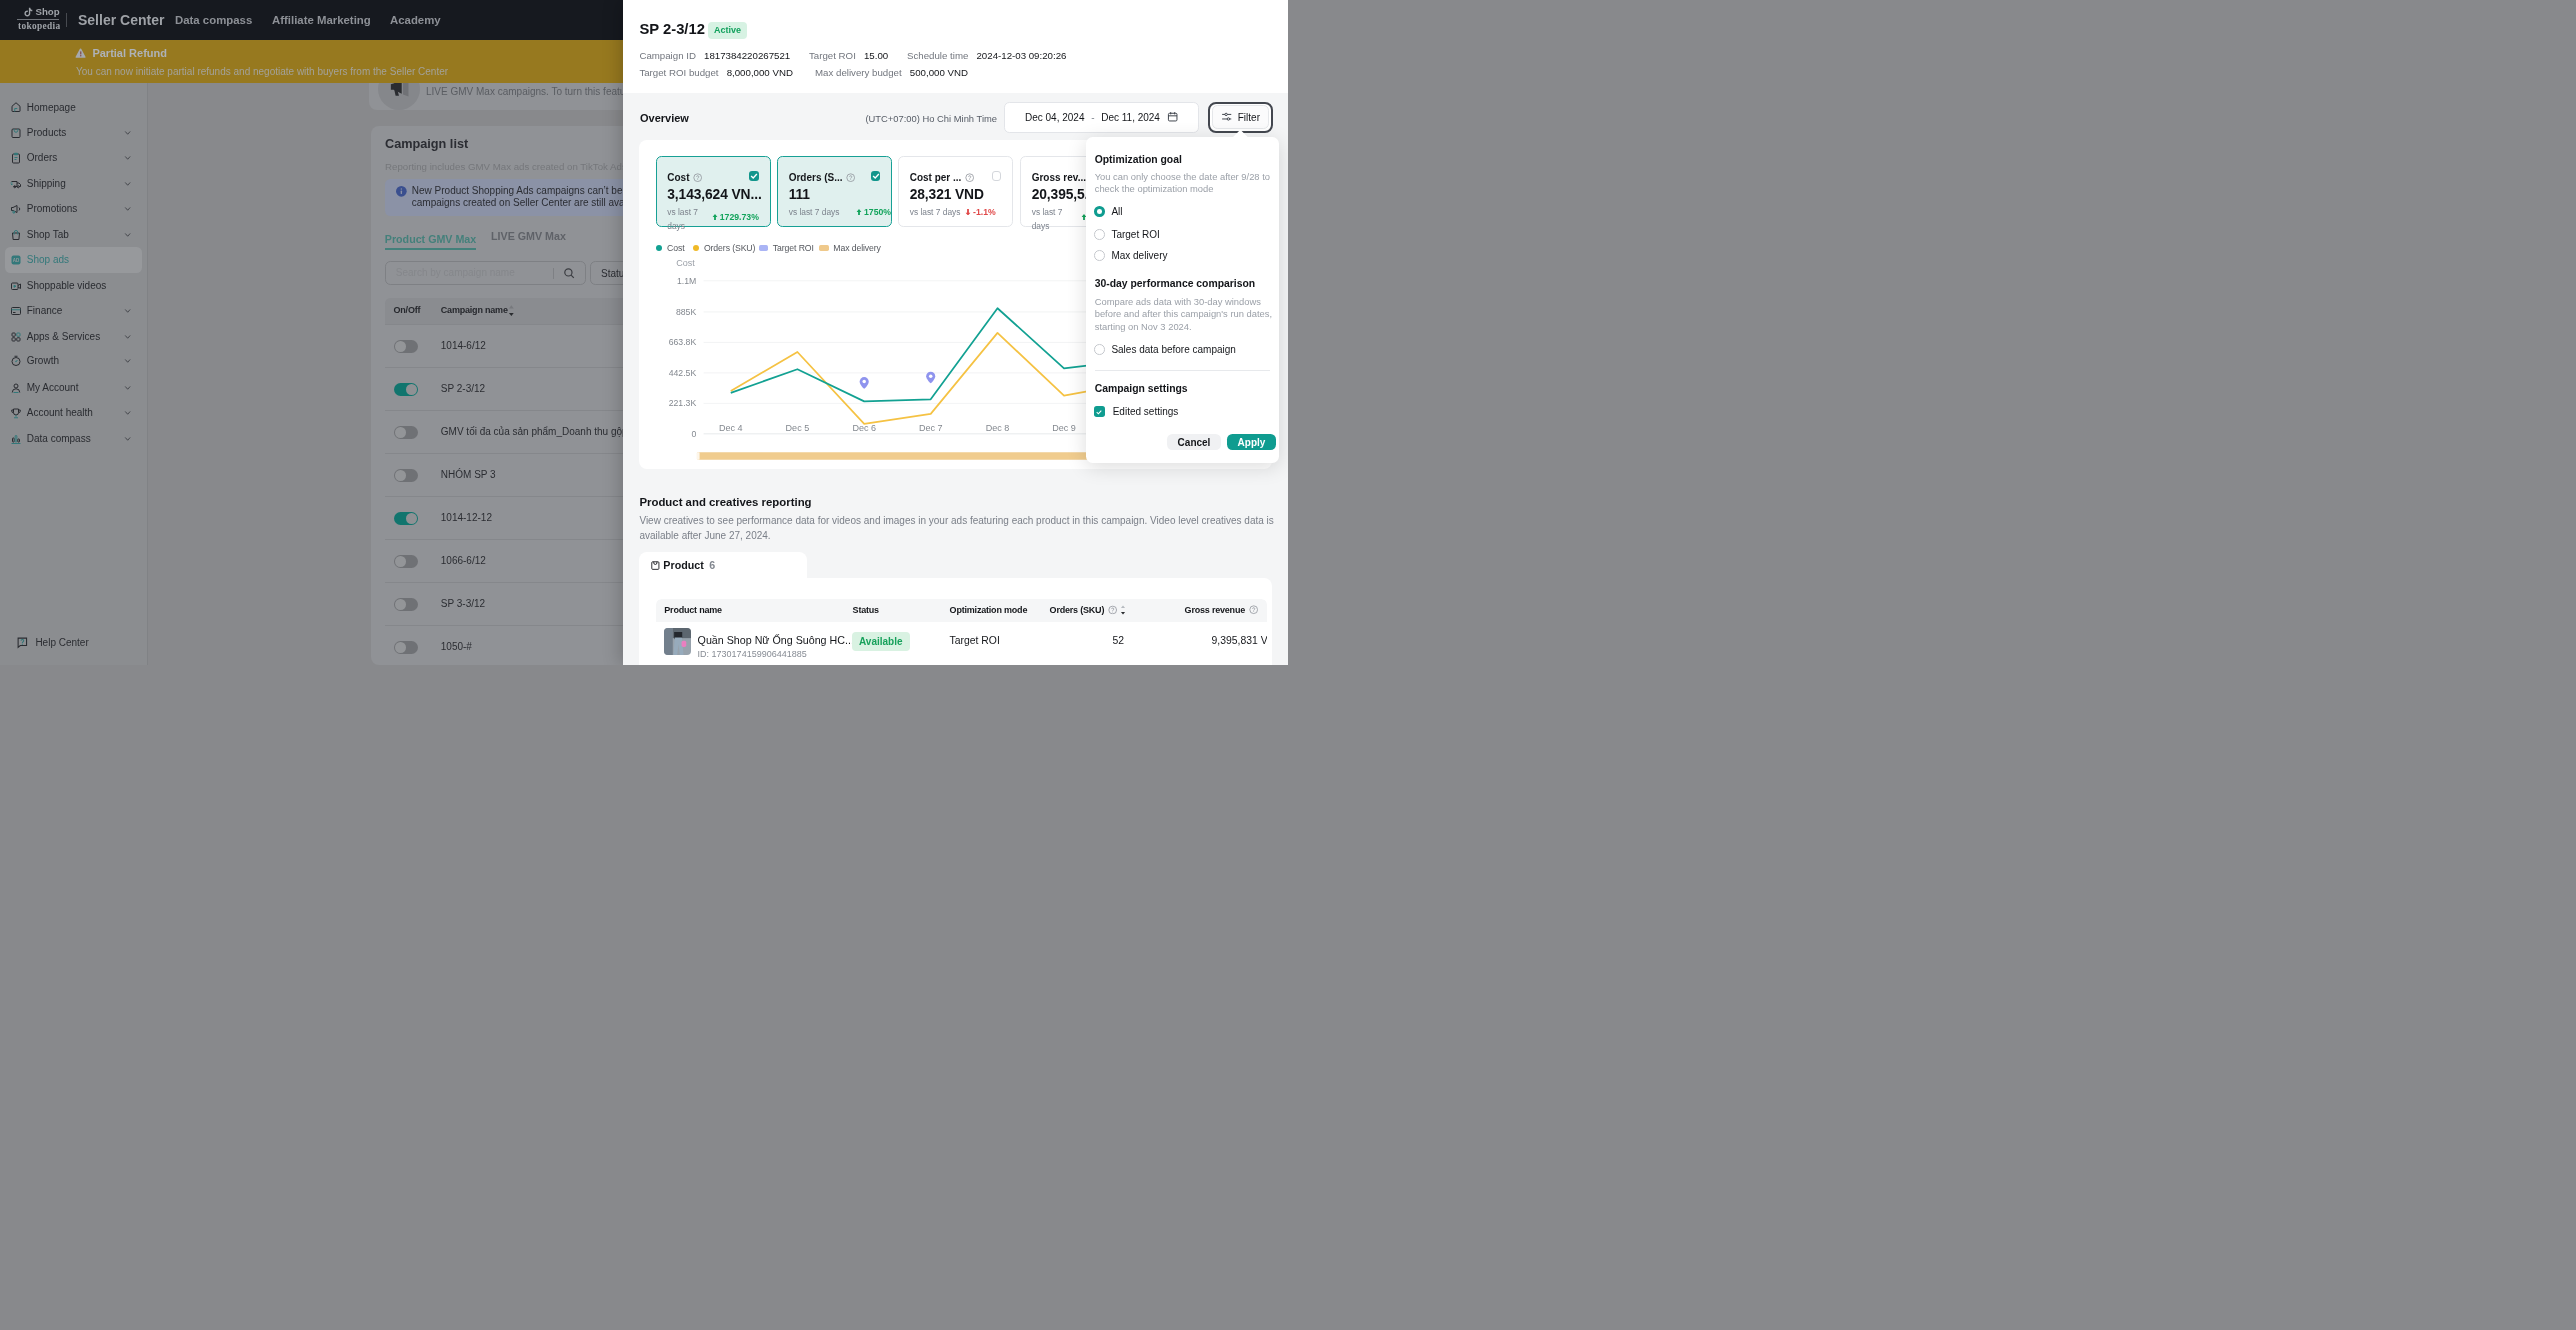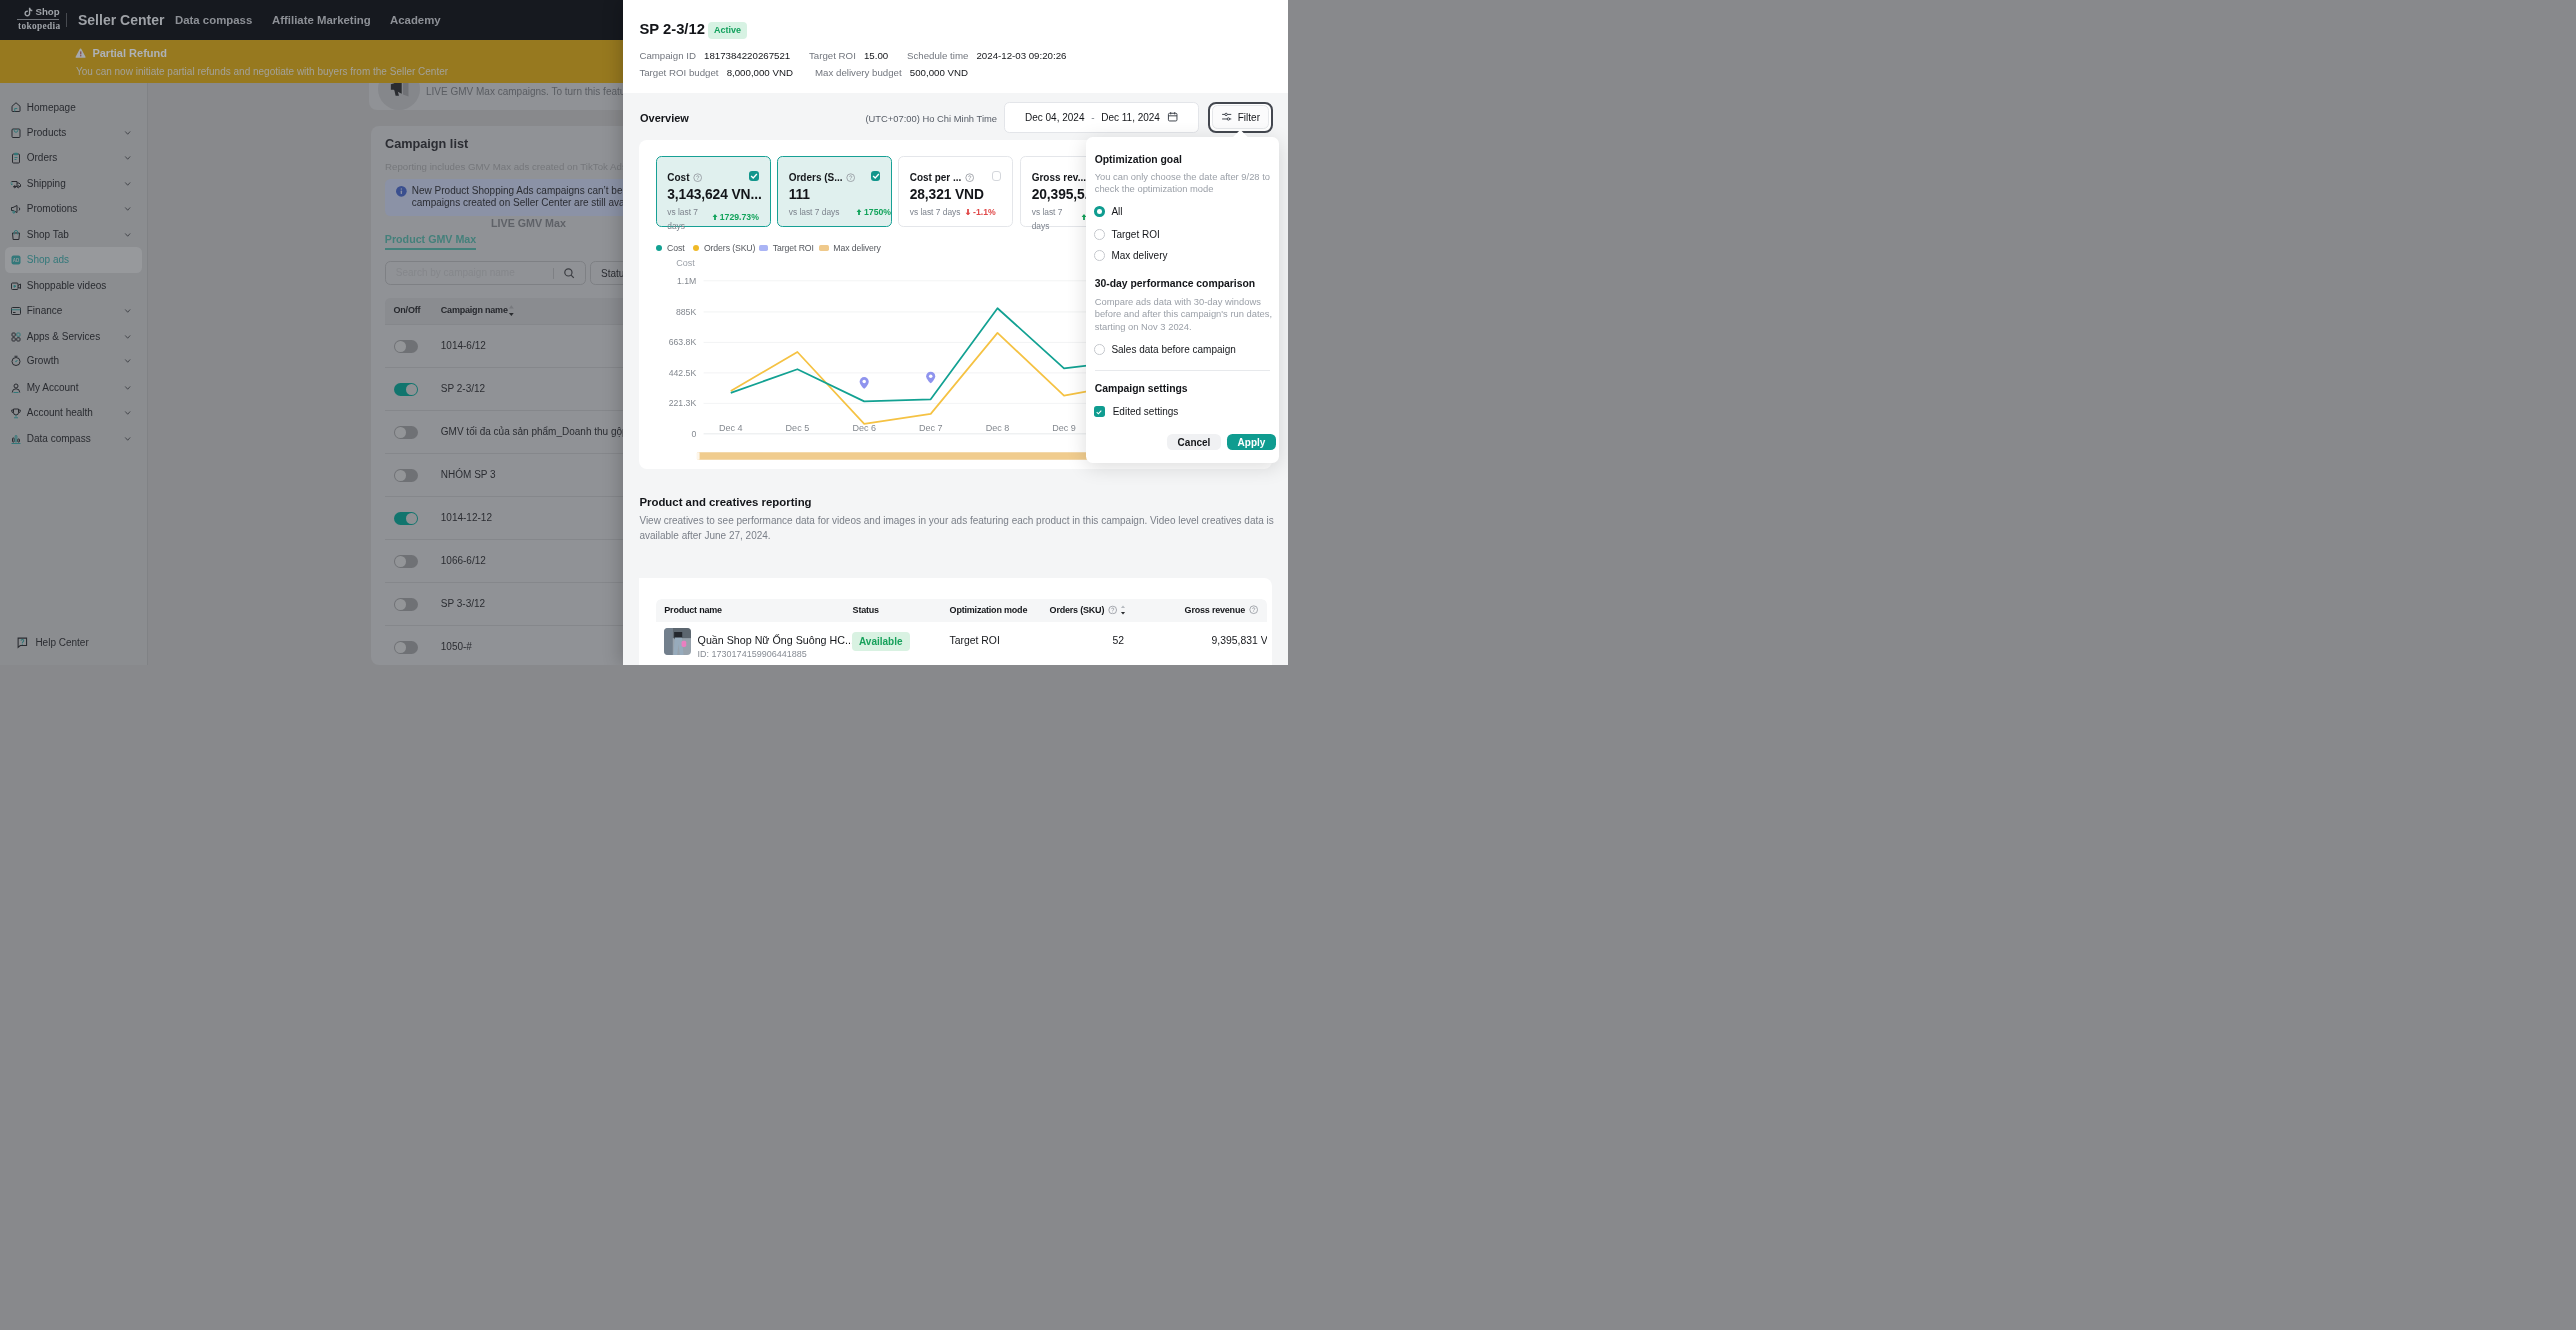--- a/index.html
+++ b/index.html
@@ -27,21 +27,21 @@
 
 
 #megcard { position:absolute; left:221px; top:-19px; width:920px; height:46px; background:#909296; border-radius:8px; }
 #campcard { position:absolute; left:223px; top:43px; width:917px; height:539px; border-radius:8px; background:#909296; }
 
 
 .ctitle { position:absolute; left:14px; top:11.4px; font-size:12.7px; font-weight:700; color:#2b2d33; }
 .cdesc { position:absolute; left:14px; top:35px; font-size:9.7px; color:#75777b; white-space:nowrap; }
 .infoban { position:absolute; left:13.8px; top:53px; width:892px; height:37px; background:#8b92a6; border-radius:5.4px; }
 .tabP { position:absolute; left:13.8px; top:107px; font-size:10.7px; font-weight:700; color:#44807b; }
-.tabL { position:absolute; left:120px; top:91px; font-size:10.7px; font-weight:700; color:#5f6268; }
+.tabL { position:absolute; left:120px; top:104px; font-size:10.7px; font-weight:700; color:#5f6268; }
 .tabu { position:absolute; left:13.8px; top:122px; width:91px; height:1.7px; background:#44807b; }
 .sbox { position:absolute; left:13.8px; top:135px; width:201px; height:24px; border:0.7px solid #7e8084; border-radius:5.4px; }
 .stbox { position:absolute; left:219px; top:135px; width:134px; height:24px; border:0.7px solid #7e8084; border-radius:5.4px; color:#2b2d32; font-size:10px; line-height:23px; padding-left:10px;}
 .ctable { position:absolute; left:13.8px; top:172px; width:892px; }
 .thead { height:26px; background:#8a8c90; border-radius:5.4px 5.4px 0 0; position:relative; color:#26282d; font-weight:700; font-size:9px; letter-spacing:-0.2px; }
 .trow { height:43px; border-top:0.7px solid #85878b; position:relative; color:#2b2d32; font-size:10px; }
 .tog { position:absolute; left:9.4px; top:14.8px; width:24px; height:13.4px; border-radius:6.7px; background:#6f7175; }
 .tog i { position:absolute; left:1.3px; top:1.3px; width:10.7px; height:10.7px; background:#939598; border-radius:50%; }
 .tog.on { background:#11756e; }
 .tog.on i { left:12px; background:#8f9194; }
@@ -455,20 +455,30 @@
           </g>
           <circle cx="335.7" cy="184.4" r="2.6" fill="#fff"></circle>
           <circle cx="435" cy="176.4" r="2.6" fill="#fff"></circle>
           <rect x="86" y="290" width="846" height="11" rx="2" fill="#f0cc8e"></rect>
           <rect x="86" y="290" width="4" height="11" rx="1" fill="#fdf6ea"></rect>
         </svg>
       </div>
     </div>
     <div class="ph">Product and creatives reporting</div>
     <div class="pdesc" style="white-space:nowrap;">View creatives to see performance data for videos and images in your ads featuring each product in this campaign. Video level creatives data is<br>available after June 27, 2024.</div>
+    <div class="tabbar">
+      <div class="ptab">
+        <svg style="margin-left:10.7px;" width="10.7" height="10.7" viewBox="0 0 24 24" fill="none" stroke="#15171b" stroke-width="2">
+            <rect x="4" y="4" width="16" height="17" rx="2"></rect>
+            <path d="M8.5 4 v2.5 a3.5 3.5 0 0 0 7 0 V4"></path>
+          </svg>
+        <span style="margin-left:2.7px;font-size:10.7px;font-weight:700;color:#15171b;">Product</span>
+        <span style="margin-left:5.4px;font-size:10.7px;font-weight:700;color:#82878f;">6</span>
+      </div>
+    </div>
     <div class="pcard">
       <div class="ptable">
         <div class="pthead">
           <div style="left:8.7px;">Product name</div>
           <div style="left:197px;">Status</div>
           <div style="left:294px;">Optimization mode</div>
           <div style="left:394px;display:flex;align-items:center;gap:3.4px;">Orders (SKU)
             <svg width="9.4" height="9.4" viewBox="0 0 16 16" fill="none" stroke="#8c9199" stroke-width="1.3">
                 <circle cx="8" cy="8" r="6.6"></circle>
                 <path d="M6.2 6.4 a1.8 1.8 0 1 1 2.5 1.7 c-.5.2-.7.5-.7 1 v.3"></path>

